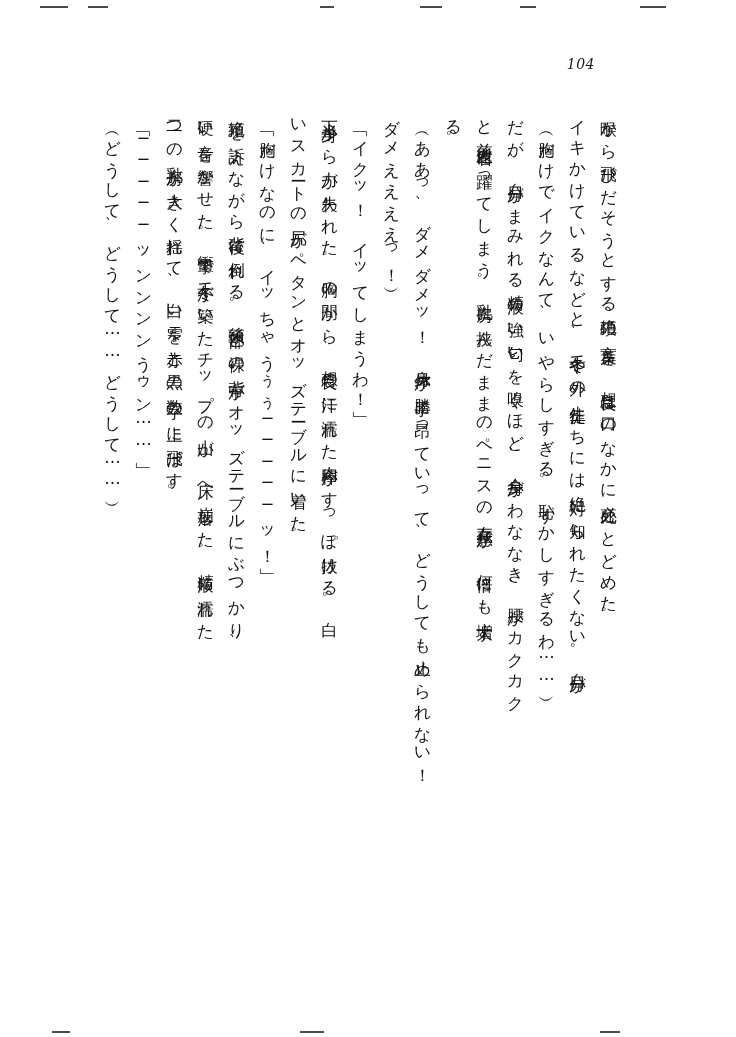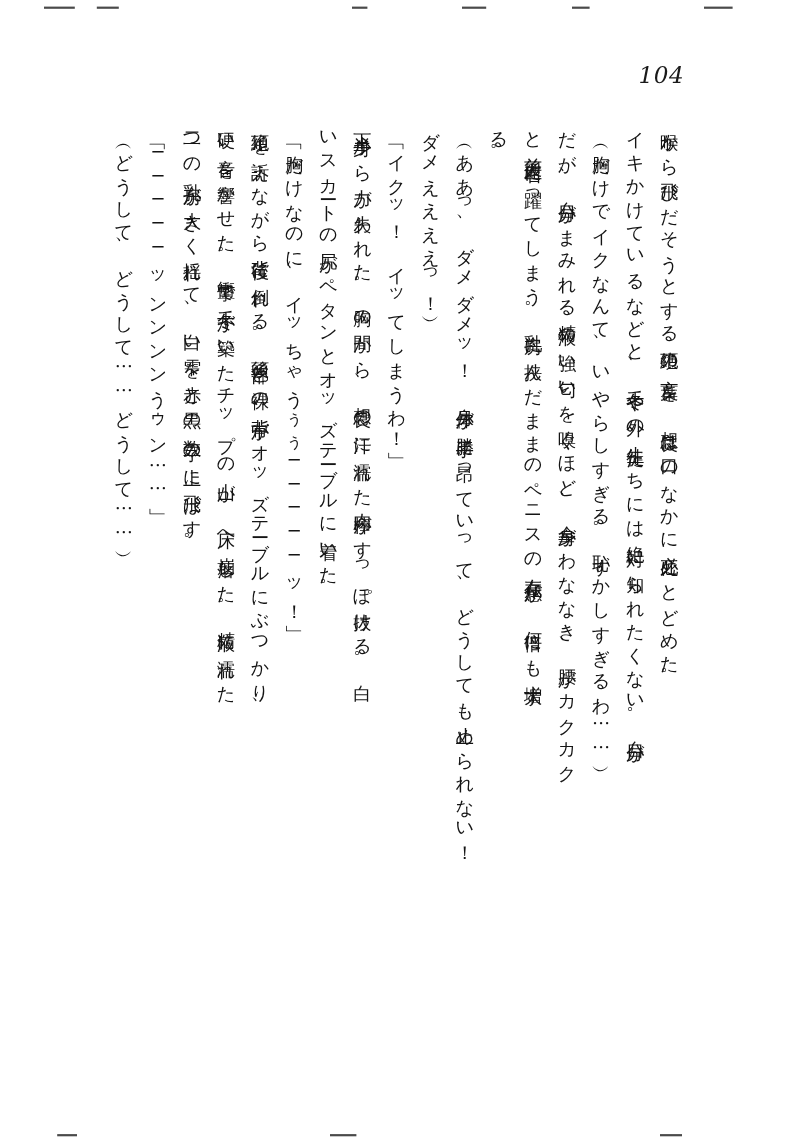--- a/index.html
+++ b/index.html
@@ -13,22 +13,22 @@
     height: 1037px;
     background: #ffffff;
     overflow: hidden;
     font-family: "DejaVu Serif", "Liberation Serif", serif;
     color: #111111;
   }
   
   .page-number {
     position: absolute;
     top: 56px;
-    right: 114px;
-    font-size: 21px;
+    right: 141px;
+    font-size: 14px;
     font-style: italic;
     font-family: "DejaVu Serif", "Liberation Serif", serif;
     letter-spacing: 0.5px;
     color: #1a1a1a;
   }
   
   .body-text {
     position: absolute;
     top: 108px;
     right: 120px;

